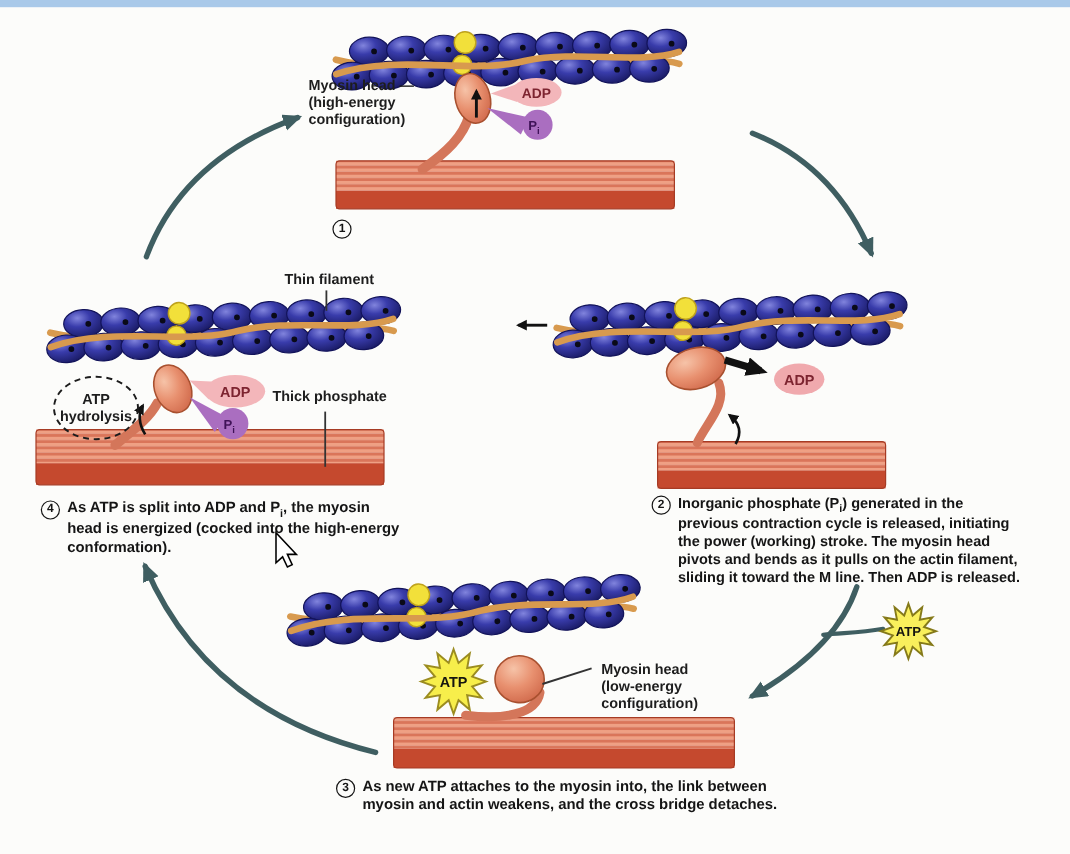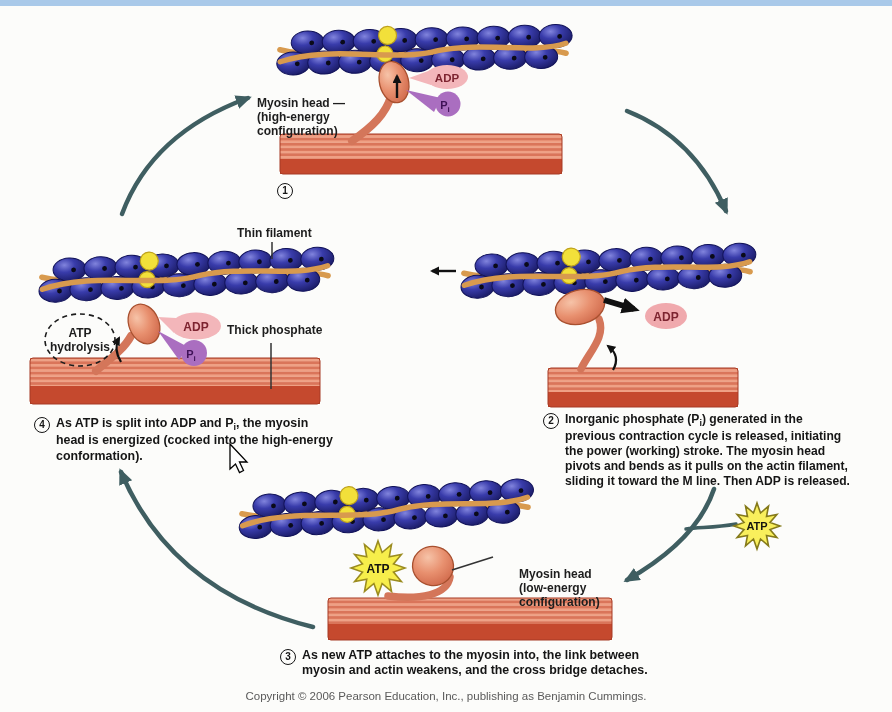--- a/index.html
+++ b/index.html
@@ -193,28 +193,28 @@
     <line x1="397" y1="98" x2="397" y2="76" stroke="#111" stroke-width="2.4" marker-end="url(#mBlk)"></line>
 
     <g>
       <polygon fill="#f9ef5c" stroke="#857a1a" stroke-width="1.6" points="757.0,503.0 760.5,513.0 768.5,506.1 766.5,516.5 776.9,514.5 770.0,522.5 780.0,526.0 770.0,529.5 776.9,537.5 766.5,535.5 768.5,545.9 760.5,539.0 757.0,549.0 753.5,539.0 745.5,545.9 747.5,535.5 737.1,537.5 744.0,529.5 734.0,526.0 744.0,522.5 737.1,514.5 747.5,516.5 745.5,506.1 753.5,513.0"></polygon>
       <text x="757" y="530" text-anchor="middle" font-size="11" fill="#15150f">ATP</text>
     </g>
 
     <path d="M230 444 L230 469 L235.5 464 L239.5 472.5 L243.5 470.5 L239.5 462 L247 462 Z" fill="#fff" stroke="#000" stroke-width="1.3"></path>
   </svg>
 
-  <div class="lbl" style="left:257px;top:64px;margin-top:32px;">Myosin head —
+  <div class="lbl" style="left:257px;top:64px;">Myosin head —
 (high-energy
 configuration)</div>
   <div class="lbl" style="left:237px;top:226px;text-align:right;">Thin filament</div>
   <div class="lbl" style="left:227px;top:323px;">Thick phosphate</div>
   <div class="lbl center" style="left:44px;top:326px;width:72px;">ATP
 hydrolysis</div>
-  <div class="lbl" style="left:519px;top:551px;margin-top:16px;">Myosin head
+  <div class="lbl" style="left:501px;top:551px;">Myosin head
 (low-energy
 configuration)</div>
 
   <div class="cap" style="left:277px;top:182px;width:275px;">
     <span class="num">1</span>
   </div>
   <div class="cap small" style="left:543px;top:412px;width:349px;">
     <span class="num">2</span>
     <p><span>Inorganic phosphate (P</span><sub>i</sub><span>) generated in the
 previous contraction cycle is released, initiating
@@ -227,14 +227,13 @@
     <p>As new ATP attaches to the myosin into, the link between
 myosin and actin weakens, and the cross bridge detaches.</p>
   </div>
   <div class="cap" style="left:34px;top:416px;width:330px;">
     <span class="num">4</span>
     <p><span>As ATP is split into ADP and P</span><sub>i</sub><span>, the myosin
 head is energized (cocked into the high-energy
 conformation).</span></p>
   </div>
 
-  <div class="copyright">Copyright © 2006 Pearson Education, Inc., publishing as Benjamin Cummings.</div>
 </div>
 
 </body></html>

